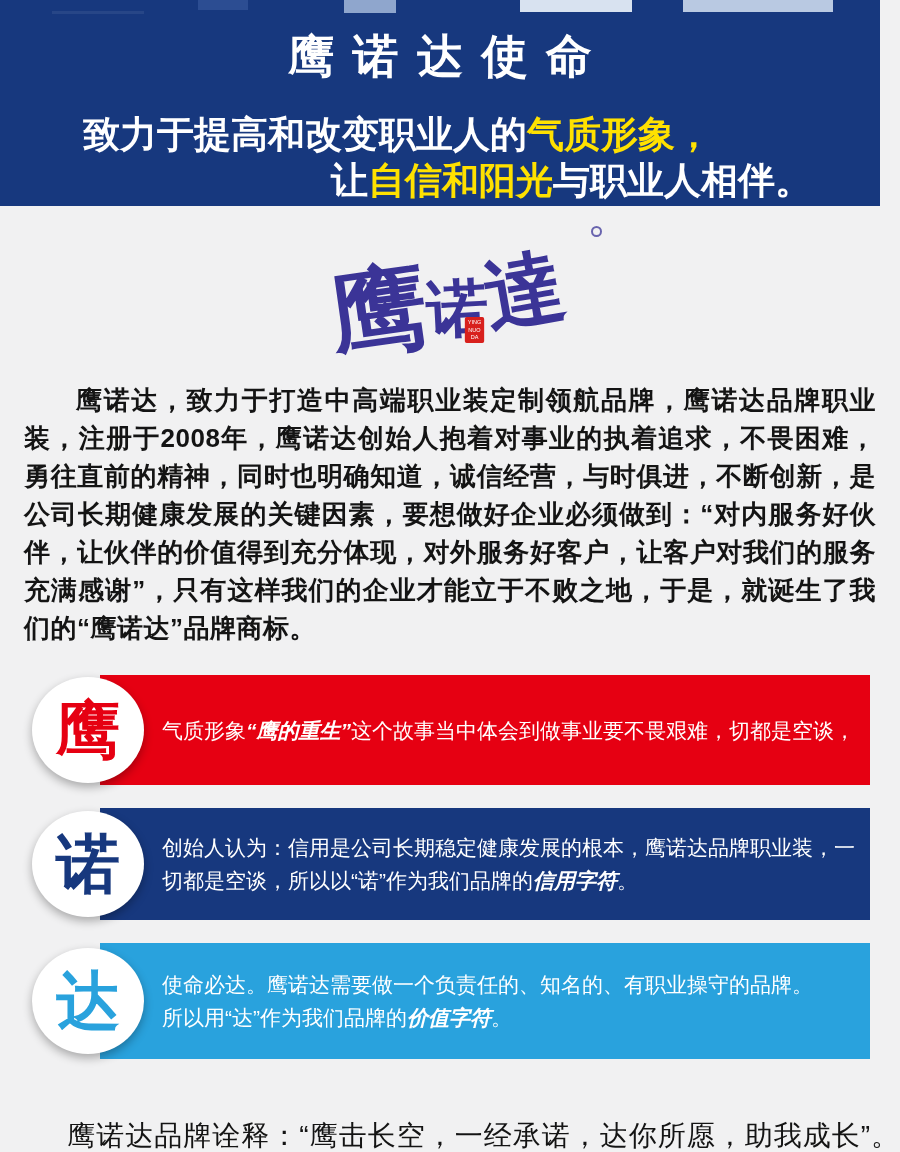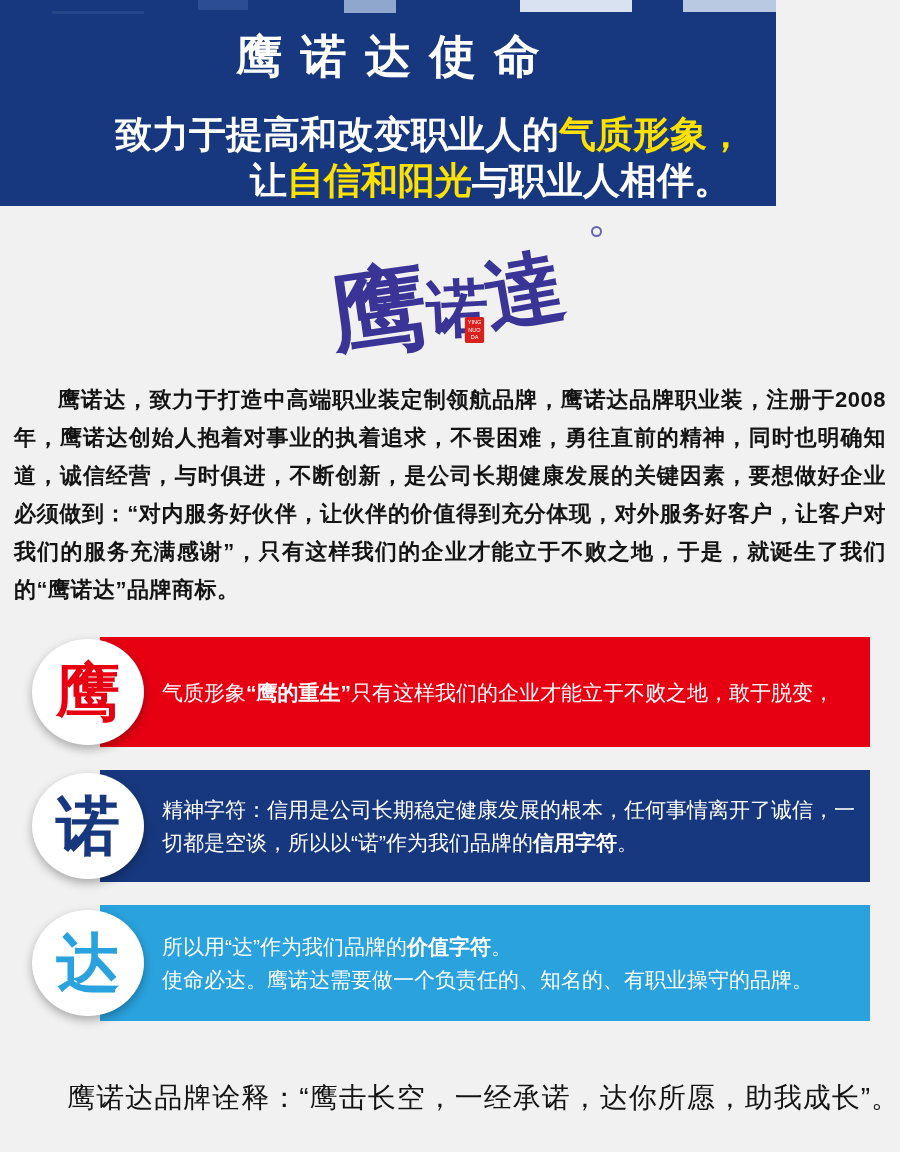--- a/index.html
+++ b/index.html
@@ -7,21 +7,21 @@
   body {
     background:#f1f1f2;
     font-family:"Liberation Sans","DejaVu Sans",sans-serif;
     overflow:hidden;
     position:relative;
   }
 
   
   .header {
     position:relative;
-    width:776px; height:206px;
+    width:880px; height:206px;
     background:#17387e;
     overflow:hidden;
   }
   .frag { position:absolute; top:0; }
   .frag1 { left:52px;  width:92px;  height:3px;  background:rgba(255,255,255,.07); top:11px; }
   .frag2 { left:198px; width:50px;  height:10px; background:#2c4d92; }
   .frag3 { left:344px; width:52px;  height:13px; background:#8fa6cd; }
   .frag4 { left:520px; width:112px; height:12px; background:#d8e2f0; }
   .frag5 { left:683px; width:150px; height:12px; background:#b9c9e2; }
   .page-title {
@@ -34,22 +34,22 @@
     text-indent:.4em;
   }
   .subtitle { margin-top:24px; }
   .subtitle-line {
     font-size:37px;
     font-weight:bold;
     color:#ffffff;
     line-height:46px;
     white-space:nowrap;
   }
-  .subtitle-line.left  { text-align:center;  padding-left:60px;margin-left:23px; }
-  .subtitle-line.right { text-align:right; padding-right:45px; }
+  .subtitle-line.left  { text-align:left;  padding-left:60px;margin-left:23px; }
+  .subtitle-line.right { text-align:right; padding-right:68px; }
   .subtitle-line .hl { color:#ffe100; }
 
   
   .logo-wrap {
     position:relative;
     width:340px;
     margin:18px auto 0;
     height:135px;
     display:flex;
     justify-content:center;
@@ -82,22 +82,22 @@
     color:#ffffff;
     font-size:6px;
     line-height:8px;
     text-align:center;
     padding-top:2px;
     transform:scale(.92);
   }
 
   
   .intro {
-    margin:22px 14px 0;
-    font-size:22px;
+    margin:22px 24px 0;
+    font-size:26px;
     line-height:38px;
     font-weight:600;
     color:#141414;
     text-align:justify;
     text-indent:2em;
     letter-spacing:.5px;
   }
 
   
   .banners { margin:28px 0 0 100px; width:770px; }
@@ -130,21 +130,21 @@
     line-height:1;
   }
   .banner-text {
     padding:0 8px 0 62px;
     color:#ffffff;
     font-size:21px;
     line-height:33px;
     font-weight:500;
   }
   .banner-line { white-space:nowrap; }
-  .banner-line b { font-weight:bold; }
+  .banner-line b { font-weight:bold;font-style:italic; }
 
   
   .interpretation {
     margin-top:58px;
     text-align:right;
     font-size:28px;
     font-weight:normal;
     color:#141414;
     letter-spacing:1px;
     white-space:nowrap;
@@ -177,36 +177,36 @@
 </div>
 
 <p class="intro">鹰诺达，致力于打造中高端职业装定制领航品牌，鹰诺达品牌职业装，注册于2008年，鹰诺达创始人抱着对事业的执着追求，不畏困难，勇往直前的精神，同时也明确知道，诚信经营，与时俱进，不断创新，是公司长期健康发展的关键因素，要想做好企业必须做到：“对内服务好伙伴，让伙伴的价值得到充分体现，对外服务好客户，让客户对我们的服务充满感谢”，只有这样我们的企业才能立于不败之地，于是，就诞生了我们的“鹰诺达”品牌商标。</p>
 
 <div class="banners">
     <div class="banner banner-1" style="background: rgb(230, 0, 18);">
       <div class="badge">
         <span class="badge-char" style="color: rgb(230, 0, 18);">鹰</span>
       </div>
       <div class="banner-text">
-        <div class="banner-line"><span>气质形象</span><b>“鹰的重生”</b><span>只有这样我们的企业才能立于不败之地，敢于脱变，</span></div>
+        <div class="banner-line"><span>气质形象</span><b>“鹰的重生”</b><span>这个故事当中体会到做事业要不畏艰难，切都是空谈，</span></div>
       </div>
     </div>
     <div class="banner banner-2" style="background: rgb(23, 56, 126);">
       <div class="badge">
         <span class="badge-char" style="color: rgb(23, 56, 126);">诺</span>
       </div>
       <div class="banner-text">
-        <div class="banner-line"><span>精神字符：信用是公司长期稳定健康发展的根本，任何事情离开了诚信，一</span></div>
+        <div class="banner-line"><span>创始人认为：信用是公司长期稳定健康发展的根本，鹰诺达品牌职业装，一</span></div>
         <div class="banner-line"><span>切都是空谈，所以以“诺”作为我们品牌的</span><b>信用字符</b><span>。</span></div>
       </div>
     </div>
     <div class="banner banner-3" style="background: rgb(41, 162, 221);">
       <div class="badge">
         <span class="badge-char" style="color: rgb(41, 162, 221);">达</span>
       </div>
       <div class="banner-text">
+        <div class="banner-line"><span>使命必达。鹰诺达需要做一个负责任的、知名的、有职业操守的品牌。</span></div>
         <div class="banner-line"><span>所以用“达”作为我们品牌的</span><b>价值字符</b><span>。</span></div>
-        <div class="banner-line"><span>使命必达。鹰诺达需要做一个负责任的、知名的、有职业操守的品牌。</span></div>
       </div>
     </div>
   </div>
 
 <div class="interpretation">鹰诺达品牌诠释：“鹰击长空，一经承诺，达你所愿，助我成长”。</div>
 
 </body></html>

